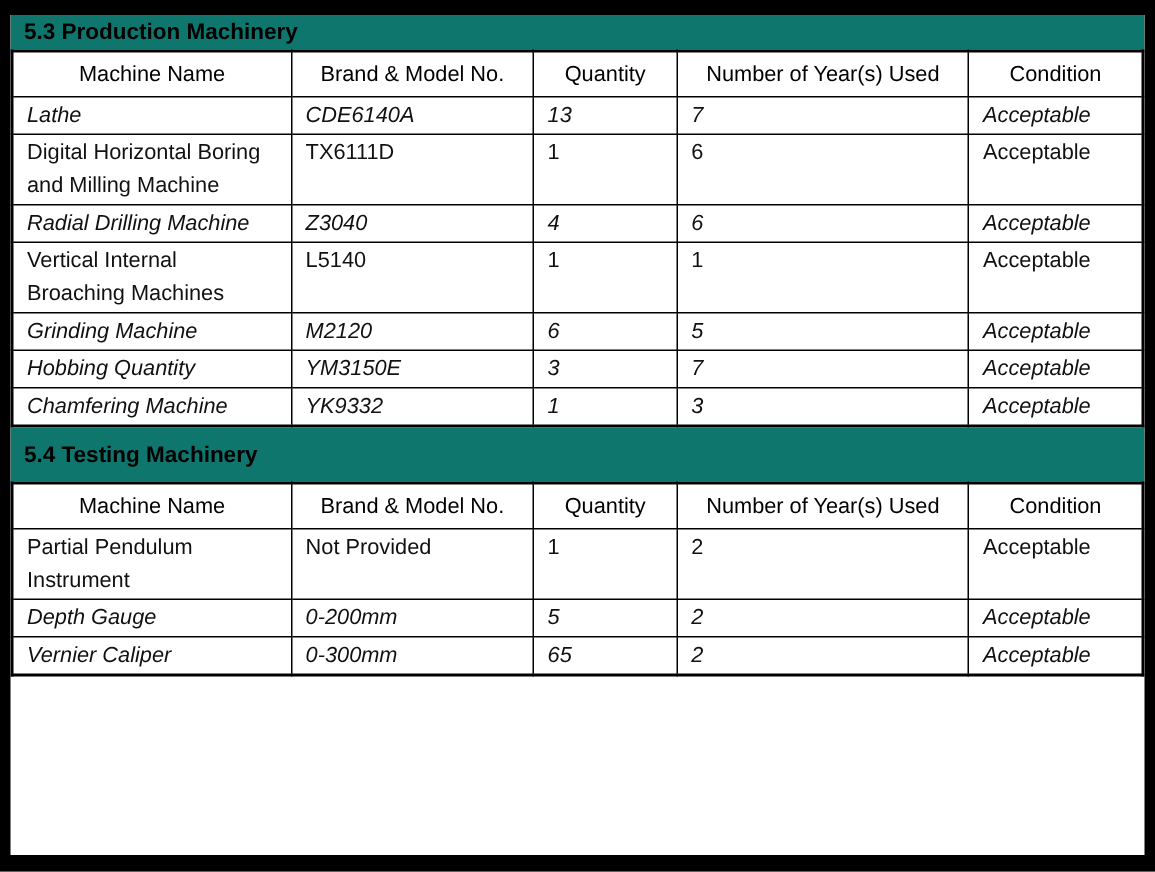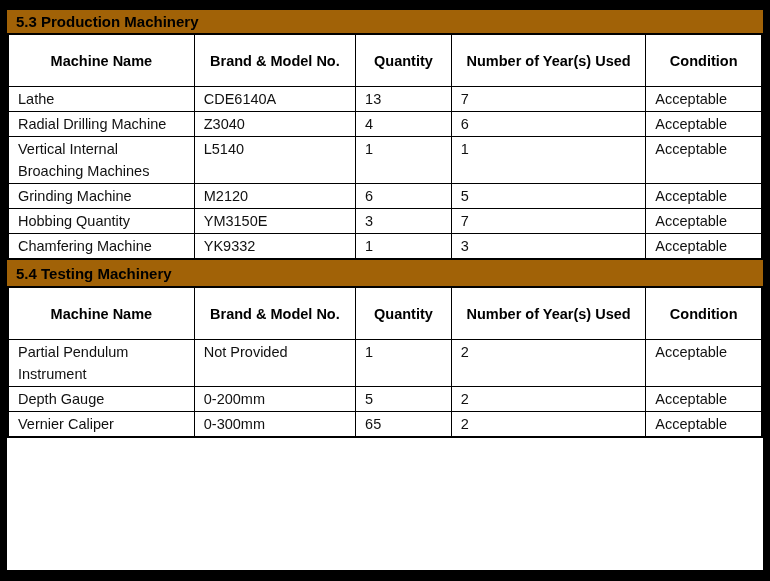--- a/index.html
+++ b/index.html
@@ -23,64 +23,64 @@
   .paper {
     box-sizing: border-box;
     width: 100%;
     height: 100%;
     background: #ffffff;
     overflow: hidden;
     display: flex;
     flex-direction: column;
   }
   .section-band {
-    background: #a16207;
+    background: #0f766e;
     display: flex;
     align-items: center;
     padding-left: 9px;
     font-weight: bold;
     font-size: 15px;
     color: #000000;
     flex: none;
   }
   .band-1 { height: 23px; }
-  .band-2 { height: 26px; }
+  .band-2 { height: 36px; }
   table {
     width: 100%;
     border-collapse: collapse;
     table-layout: fixed;
     border: 2px solid #000000;
     flex: none;
   }
   col.c1 { width: 24.7%; }
   col.c2 { width: 21.4%; }
   col.c3 { width: 12.7%; }
   col.c4 { width: 25.8%; }
   col.c5 { width: 15.4%; }
   th, td {
     border: 1.5px solid #000000;
     font-size: 14.5px;
   }
   th {
     height: 19px;
     text-align: center;
     vertical-align: middle;
-    font-weight: bold;
-    padding: 16px 2px;
+    font-weight: normal;
+    padding: 5px 2px;
     color: #000000;
   }
   td {
     vertical-align: top;
     text-align: left;
     padding: 1px 4px 1px 9px;
     line-height: 22px;
     color: #111111;
   }
   td.pre { white-space: pre-line; }
-  tr.single { height: 22px; }
+  tr.single { height: 22px; font-style: italic; }
   tr.tall { height: 45px; }
 </style>
 </head>
 <body>
 
 <div class="frame">
   <div class="paper">
 
     <div class="section-band band-1">
       <span>5.3 Production Machinery</span>
@@ -103,20 +103,28 @@
         </tr>
       </thead>
       <tbody>
         <tr class="single">
           <td class="pre">Lathe</td>
           <td class="pre">CDE6140A</td>
           <td>13</td>
           <td>7</td>
           <td>Acceptable</td>
         </tr>
+        <tr class="tall">
+          <td class="pre">Digital Horizontal Boring
+and Milling Machine</td>
+          <td class="pre">TX6111D</td>
+          <td>1</td>
+          <td>6</td>
+          <td>Acceptable</td>
+        </tr>
         <tr class="single">
           <td class="pre">Radial Drilling Machine</td>
           <td class="pre">Z3040</td>
           <td>4</td>
           <td>6</td>
           <td>Acceptable</td>
         </tr>
         <tr class="tall">
           <td class="pre">Vertical Internal
 Broaching Machines</td>

